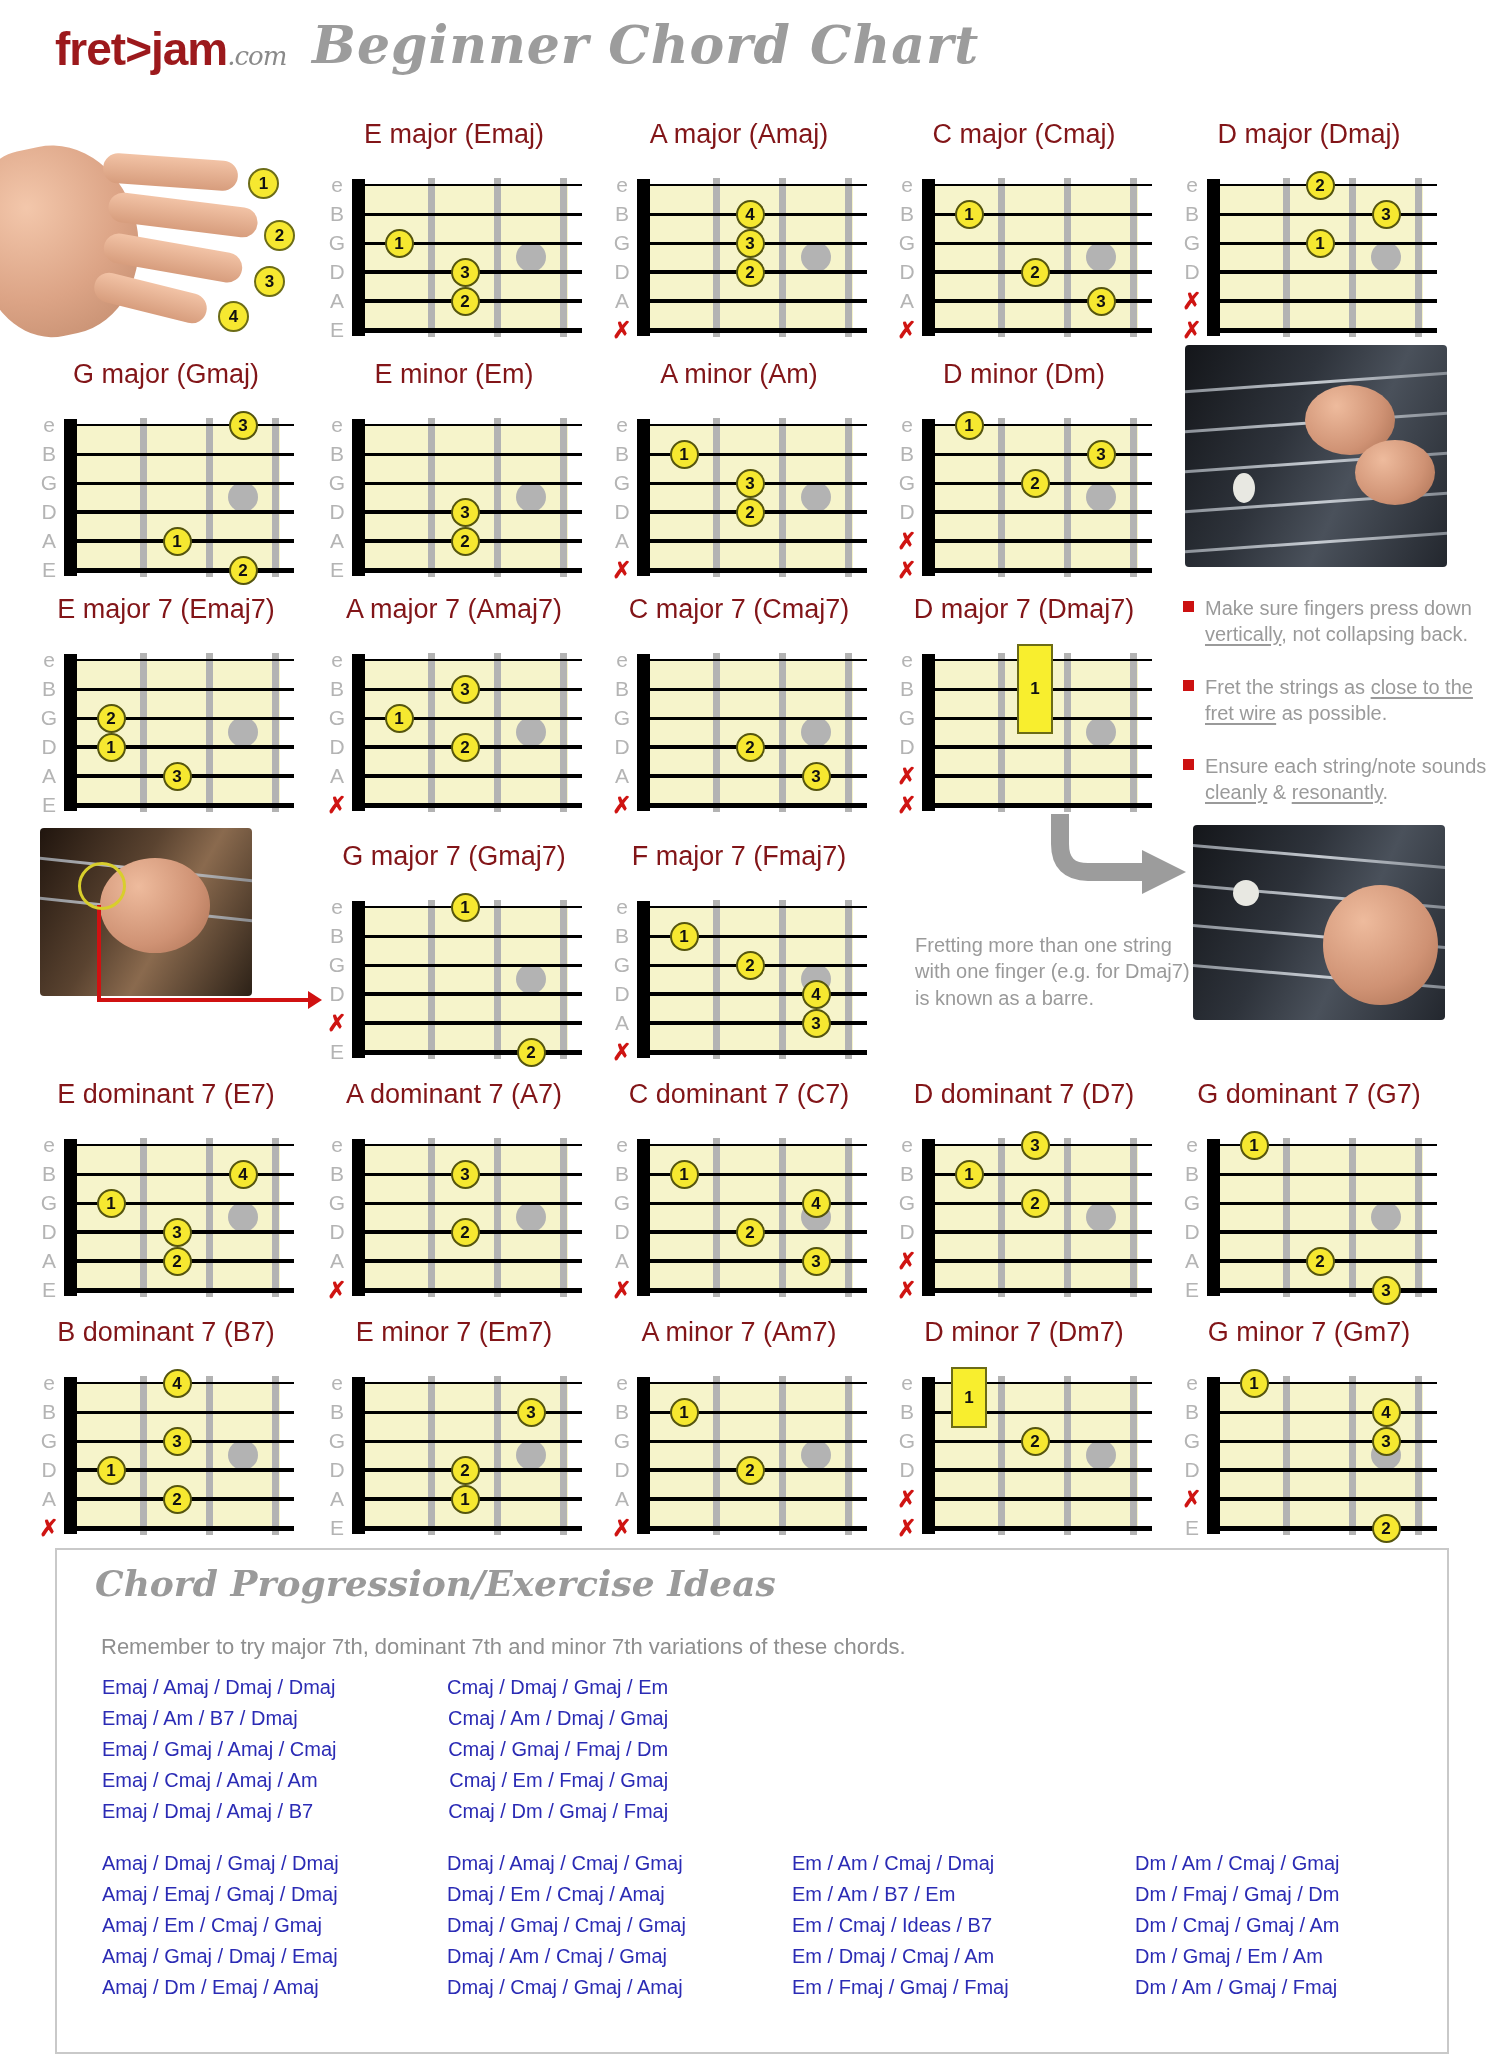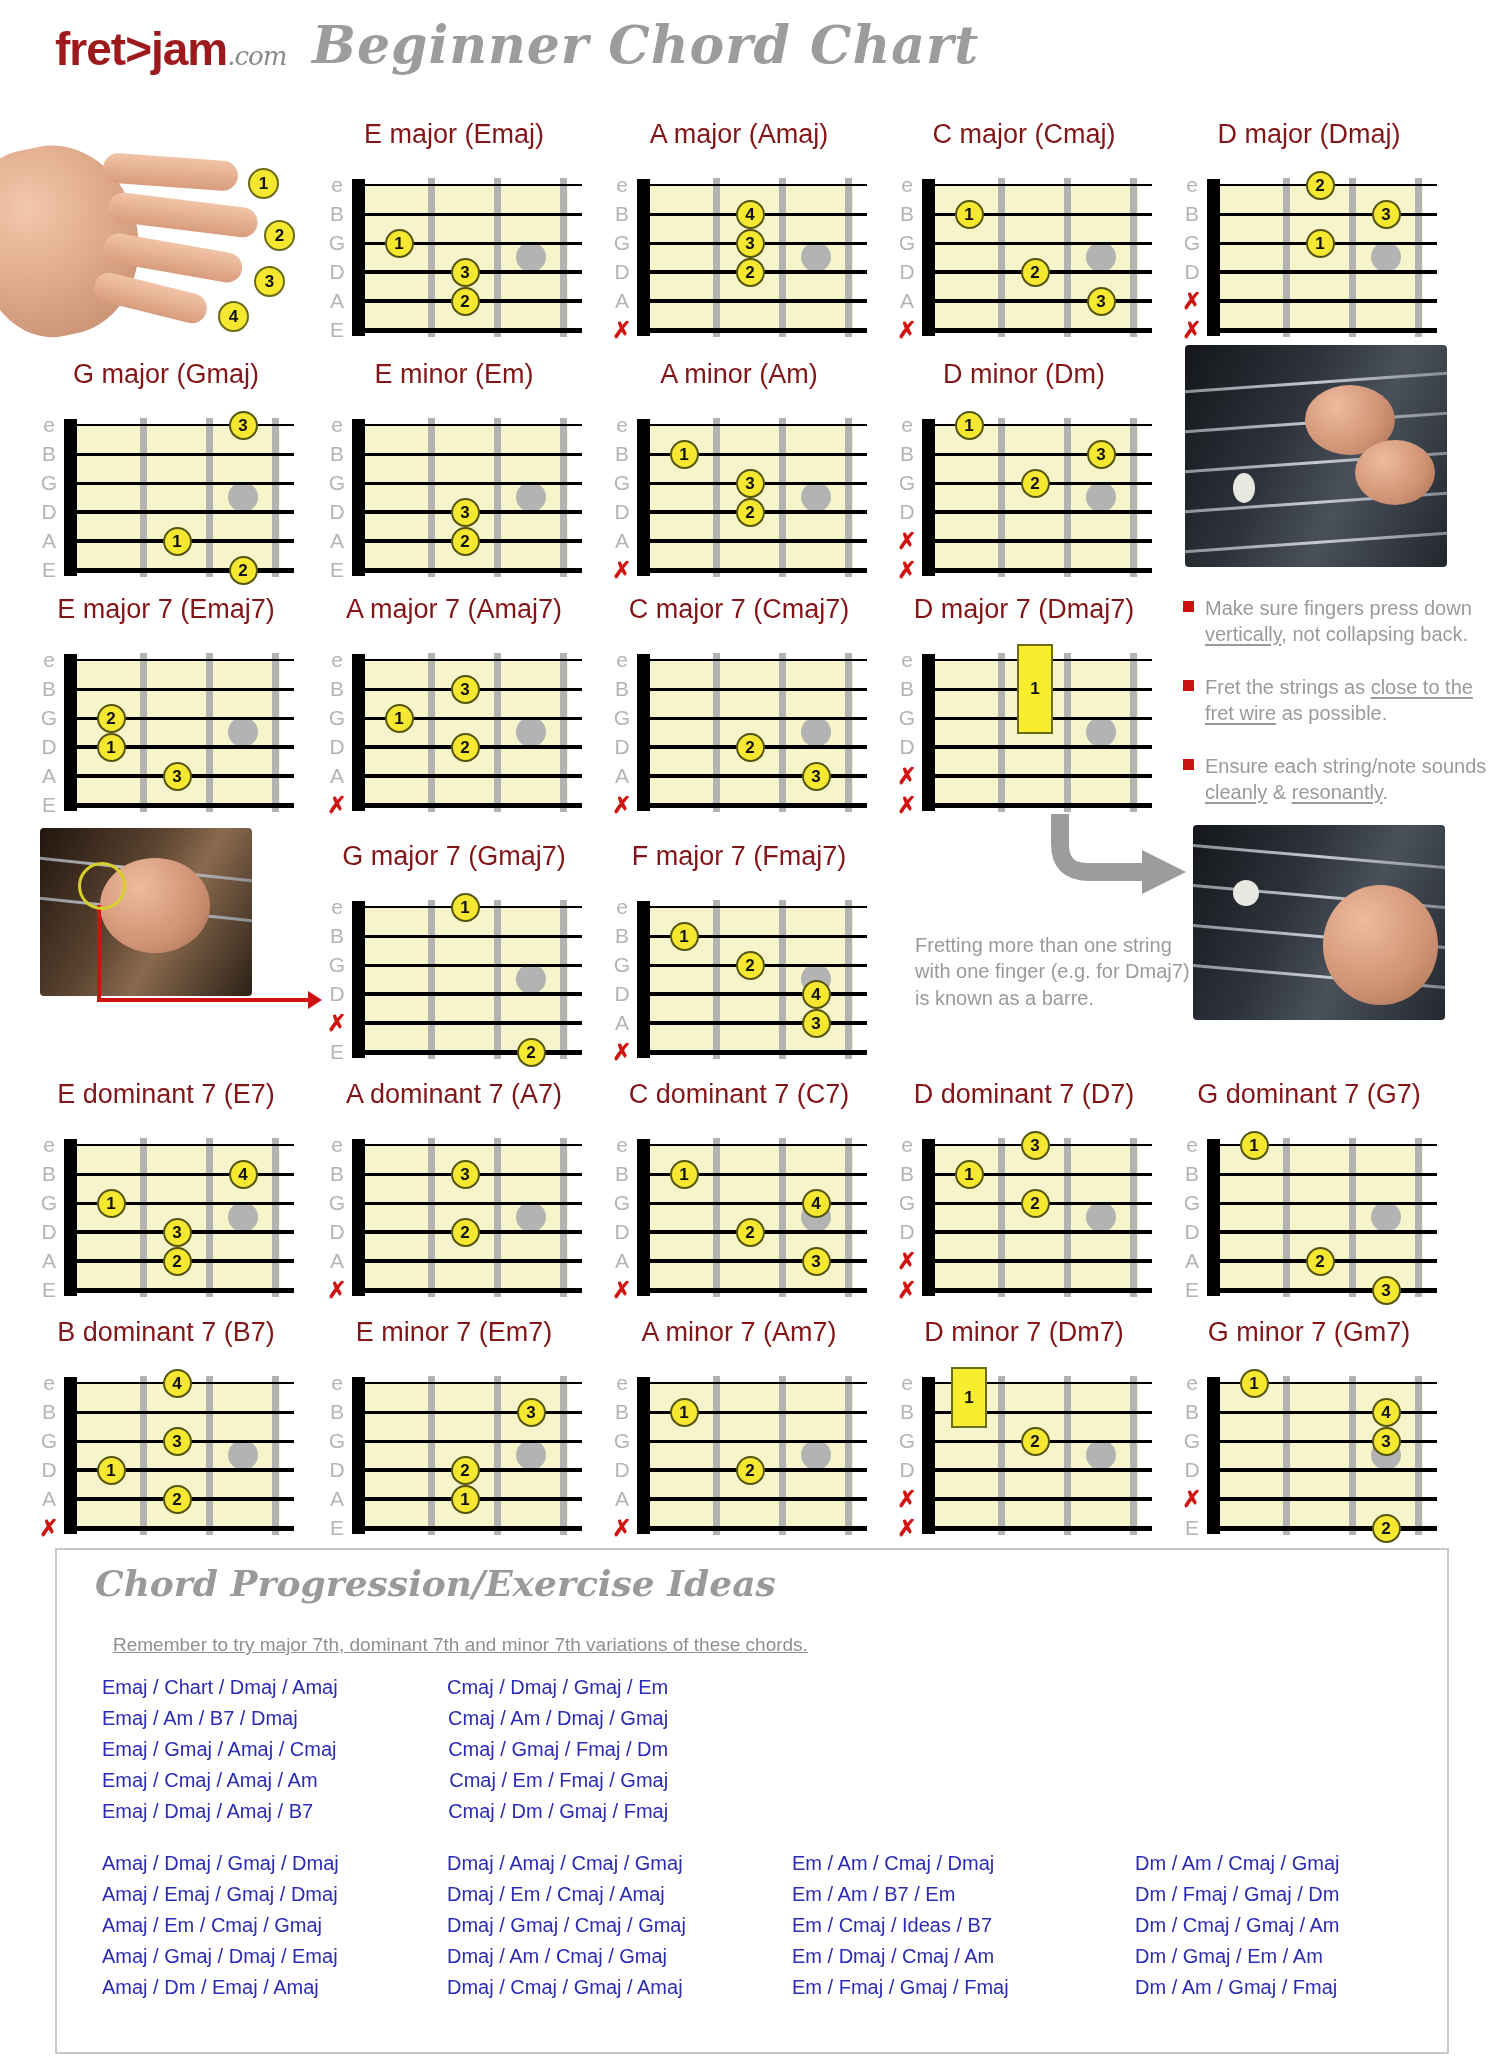--- a/index.html
+++ b/index.html
@@ -60,21 +60,21 @@
   
   .red-v{position:absolute;background:#d01111;}
   .red-head{position:absolute;width:0;height:0;border-top:9px solid transparent;border-bottom:9px solid transparent;
             border-left:14px solid #d01111;}
   .ann-circle{position:absolute;width:42px;height:42px;border-radius:50%;border:3px solid #d8ce2c;background:transparent;z-index:3;}
 
   
   .pbox{position:absolute;left:55px;top:1548px;width:1390px;height:502px;border:2px solid #c9c9c9;background:#fff;}
   .pbox-title{position:absolute;left:38px;top:12px;font-family:"DejaVu Serif",serif;font-style:italic;font-weight:bold;
               font-size:36px;color:#9a9a9a;}
-  .pbox-sub{position:absolute;left:56px;top:84px;font-size:19px;color:#8f8f8f;text-decoration:underline;}
+  .pbox-sub{position:absolute;left:44px;top:84px;font-size:22px;color:#8f8f8f;}
   .pcol{position:absolute;font-size:20px;color:#2b2bb5;line-height:31px;white-space:nowrap;}
 
   .arrow-svg{position:absolute;left:1040px;top:812px;}
 </style>
 </head>
 <body>
 
 <div id="canvas">
 
   <div class="logo"><span>fret</span><span>&gt;</span><span>jam</span><span class="tld">.com</span></div>
@@ -128,21 +128,21 @@
     <div class="pstring" style="top:110px;transform:rotate(5deg);"></div>
     <div class="pstring" style="top:150px;transform:rotate(5deg);"></div>
     <div class="pdot" style="left:40px;top:55px;width:26px;height:26px;"></div>
     <div class="pfinger" style="left:130px;top:60px;width:115px;height:120px;"></div>
   </div>
 
   <div class="pbox">
     <div class="pbox-title">Chord Progression/Exercise Ideas</div>
     <div class="pbox-sub">Remember to try major 7th, dominant 7th and minor  7th variations of these chords.</div>
   <div class="pcol" style="left: 45px; top: 122px;">
-        <div class="pline">Emaj / Chart / Dmaj / Amaj</div>
+        <div class="pline">Emaj / Amaj / Dmaj / Dmaj</div>
         <div class="pline">Emaj / Am / B7 / Dmaj</div>
         <div class="pline">Emaj / Gmaj / Amaj / Cmaj</div>
         <div class="pline">Emaj / Cmaj / Amaj / Am</div>
         <div class="pline">Emaj / Dmaj / Amaj / B7</div>
       </div>
       <div class="pcol" style="left: 390px; top: 122px; text-align: right;">
         <div class="pline">Cmaj / Dmaj / Gmaj / Em</div>
         <div class="pline">Cmaj / Am / Dmaj / Gmaj</div>
         <div class="pline">Cmaj / Gmaj / Fmaj / Dm</div>
         <div class="pline">Cmaj / Em / Fmaj / Gmaj</div>

